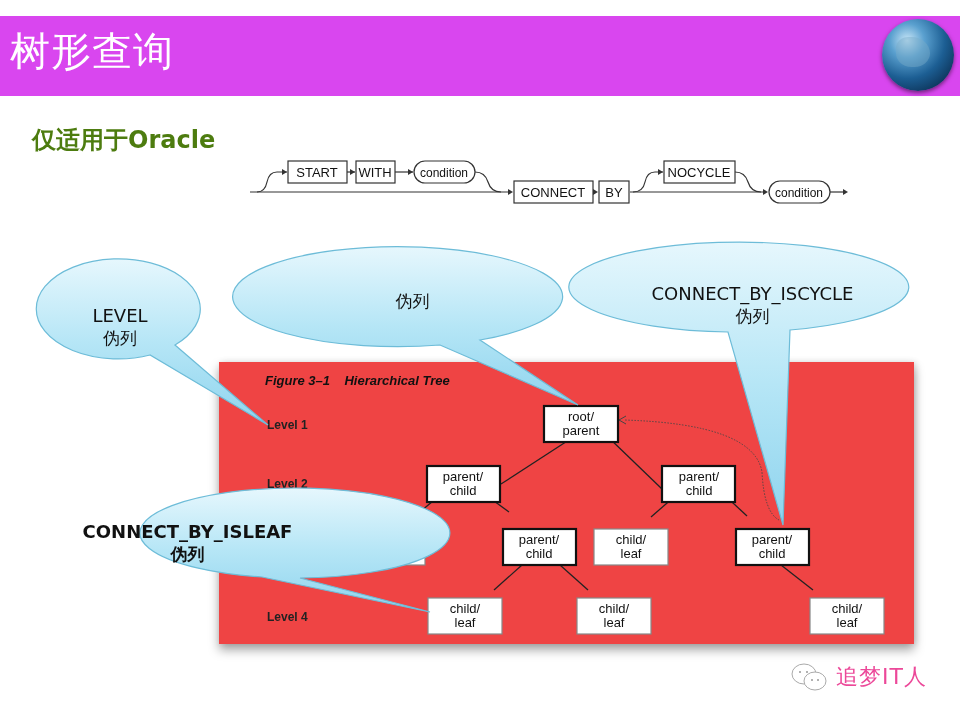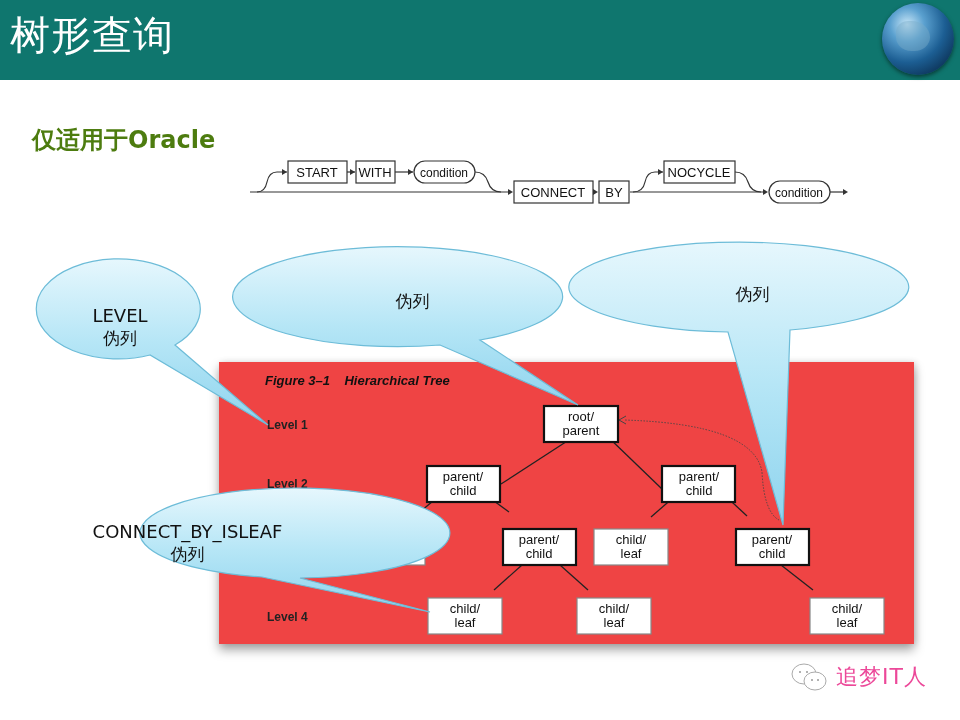--- a/index.html
+++ b/index.html
@@ -1,17 +1,17 @@
 <!DOCTYPE html>
 <html><head>
 <meta charset="utf-8">
 <style>
   html, body { margin:0; padding:0; }
   body { width:960px; height:720px; position:relative; overflow:hidden; background:#ffffff; font-family:"DejaVu Sans", sans-serif; }
-  .header { position:absolute; left:0; top:0; width:960px; height:80px; background:#0f766e; }
+  .header { position:absolute; left:0; top:16px; width:960px; height:80px; background:#d946ef; }
   .header-title { position:absolute; left:10px; top:8px; font-size:40px; color:#ffffff; letter-spacing:1px; font-family:"DejaVu Sans", sans-serif; }
   .globe { position:absolute; left:882px; top:3px; width:72px; height:72px; border-radius:50%;
     background: radial-gradient(circle at 35% 30%, #c8e6f7 0%, #5aa0cf 25%, #1c5e93 55%, #0b2f52 85%, #061a30 100%);
     box-shadow: 0 2px 4px rgba(0,0,0,0.5); }
   .globe::after { content:""; position:absolute; left:14px; top:18px; width:34px; height:30px; border-radius:40% 60% 50% 50%; background:rgba(120,170,200,0.45); }
   .subtitle { position:absolute; left:32px; top:124px; font-size:24px; font-weight:bold; color:#4d7c0f; }
   .syntax { position:absolute; left:245px; top:150px; }
   .figure-panel { position:absolute; left:219px; top:362px; width:695px; height:282px; background:#ef4444;
     box-shadow: 0 6px 10px rgba(0,0,0,0.35), 2px 0 6px rgba(0,0,0,0.12); }
   .overlay { position:absolute; left:0; top:0; }
@@ -158,23 +158,24 @@
 </svg>
 
 <div class="callout-text" style="left:60px; top:305px; width:120px;">
   <div>LEVEL</div>
   <div style="font-size:17px;">伪列</div>
 </div>
 <div class="callout-text" style="left:280px; top:290px; width:265px;">
   <div style="font-size:17px;">伪列</div>
 </div>
 <div class="callout-text" style="left:620px; top:283px; width:265px;">
+  <div>CONNECT_BY_ISCYCLE</div>
   <div style="font-size:17px;">伪列</div>
 </div>
-<div class="callout-text" style="left:60px; top:521px; width:255px;">
+<div class="callout-text" style="left:60px; top:521px; width:255px;font-weight:bold;">
   <div>CONNECT_BY_ISLEAF</div>
   <div style="font-size:17px;">伪列</div>
 </div>
 
 <div class="watermark">
   <svg width="38" height="30" viewBox="0 0 38 30">
     <ellipse cx="14" cy="12" rx="12" ry="10" fill="#fff" stroke="#aaa" stroke-width="1"></ellipse>
     <ellipse cx="25" cy="19" rx="11" ry="9" fill="#fff" stroke="#aaa" stroke-width="1"></ellipse>
     <circle cx="10" cy="10" r="1" fill="#999"></circle>
       <circle cx="17" cy="10" r="1" fill="#999"></circle>

